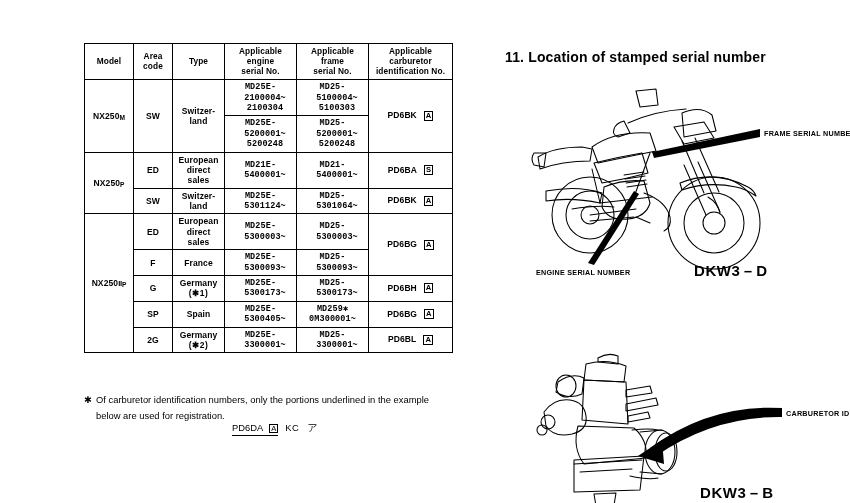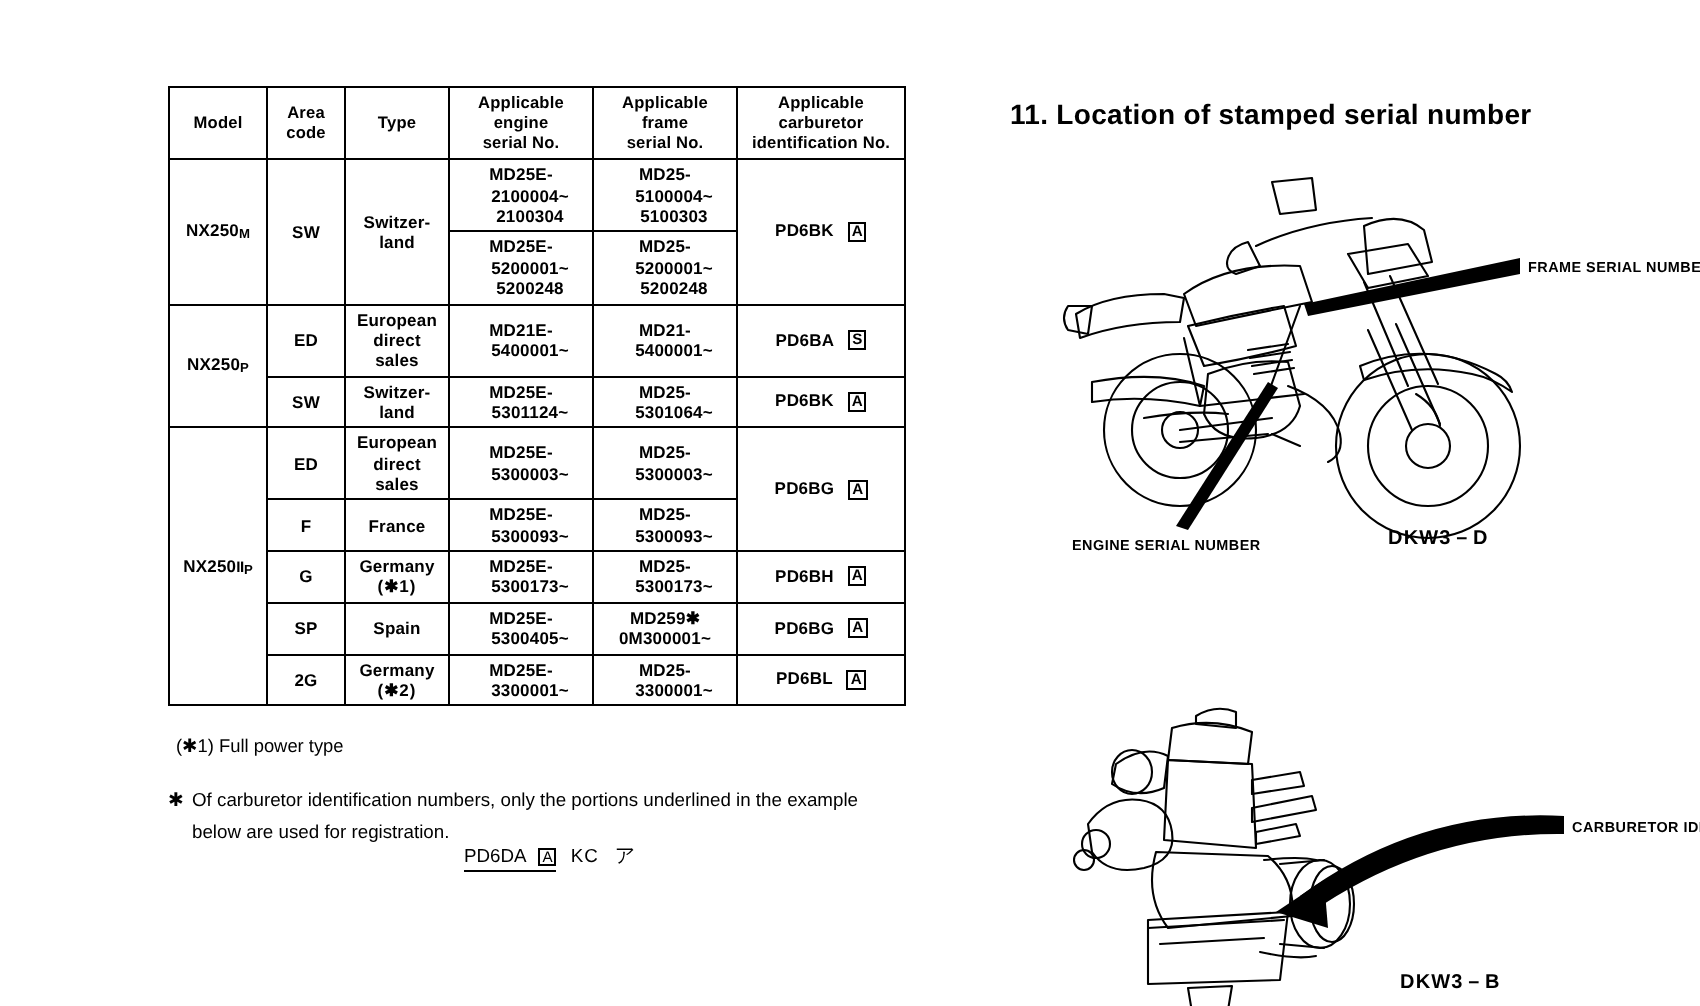--- a/index.html
+++ b/index.html
@@ -48,21 +48,21 @@
     line-height: 1.18;
   }
   .c-model  { width: 49px; }
   .c-area   { width: 39px; }
   .c-type   { width: 52px; }
   .c-eng    { width: 72px; }
   .c-frm    { width: 72px; }
   .c-carb   { width: 84px; }
 
   td.serial, th.serial { text-align: left; padding-left: 6px; }
-  td.serial .ln { display: block; white-space: pre; }
+  td.serial .ln { display: block; white-space: pre; font-family: Liberation Mono, monospace; }
   td.serial .ln.ind { padding-left: 9px; }
   td.serial.left-flush .ln.ind { padding-left: 0; }
 
   td.model-cell { font-size: 9px; }
   td.model-cell .sub {
     font-size: 6.6px;
     vertical-align: baseline;
     position: relative;
     top: 1px;
     letter-spacing: 0;
@@ -142,21 +142,21 @@
     letter-spacing: 0.15px;
     white-space: nowrap;
   }
 
   .figure-block { position: absolute; }
   #figure-bike { left: 532px; top: 105px; width: 320px; height: 175px; }
   #figure-carb { left: 520px; top: 360px; width: 320px; height: 140px; }
 
   .fig-code {
     position: absolute;
-    font-size: 10px;
+    font-size: 15px;
     font-weight: bold;
     letter-spacing: 0.6px;
     white-space: nowrap;
   }
   #bike-code { left: 694px; top: 262px; }
   #carb-code { left: 700px; top: 484px; }
 
   svg { display: block; overflow: visible; }
   .ln-stroke { fill: none; stroke: #000; stroke-width: 1.05; stroke-linejoin: round; stroke-linecap: round; }
   .callout-txt {
@@ -368,21 +368,20 @@
         <td class="carb-cell">
           <span>PD6BL</span><span class="boxed">A</span>
         </td>
       </tr>
 
     </tbody>
   </table>
 </div>
 
 <div id="footnotes">
-  <div class="fn-line">(✱1) Full power type</div>
 </div>
 
 <div id="note-star">
   <span class="star-mark">✱</span>
   <span class="note-body">
     <span>Of carburetor identification numbers, only the portions underlined in the example</span><br>
     <span>below are used for registration.</span>
   </span>
 </div>
 

